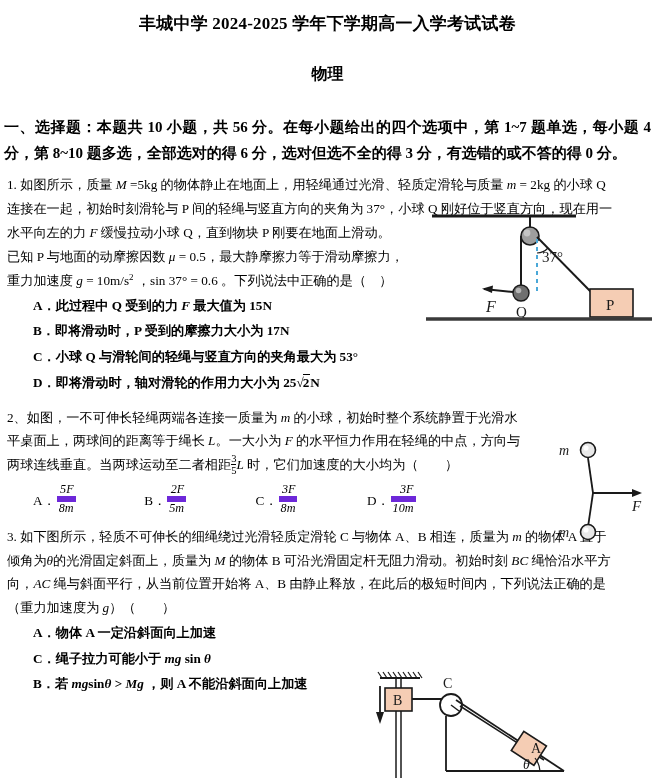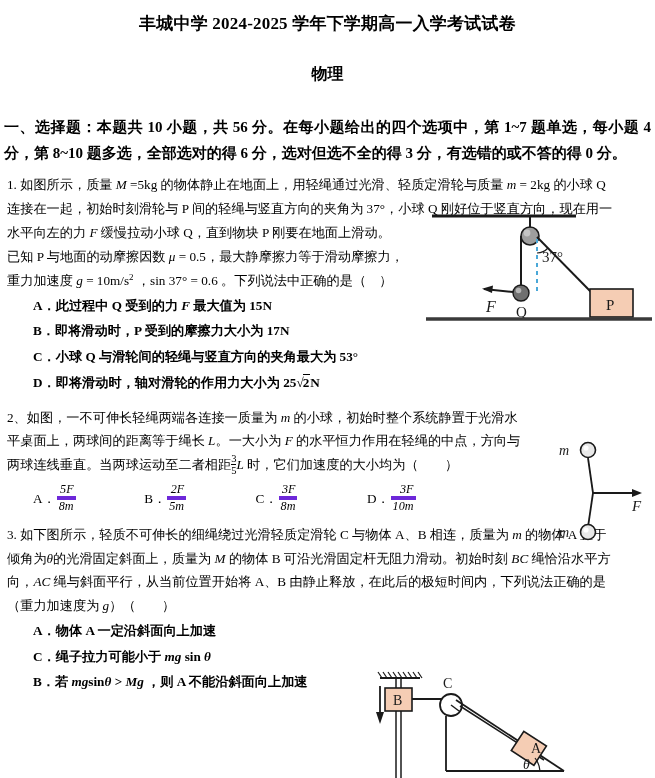--- a/index.html
+++ b/index.html
@@ -86,21 +86,21 @@
   
   .frac {
     display: inline-block;
     vertical-align: -0.52em;
     text-align: right;
     font-size: 0.92em;
     line-height: 1.05;
     margin: 0 1px;
   }
   .frac .num { display: block; padding: 0 2px; }
-  .frac .den { display: block; border-top: 4px solid #6d28d9; padding: 0 2px; }
+  .frac .den { display: block; border-top: 6px solid #6d28d9; padding: 0 2px; }
   .frac-sm {
     display: inline-block;
     vertical-align: -0.45em;
     text-align: center;
     font-size: 0.80em;
     line-height: 1.05;
   }
   .frac-sm .num { display: block; }
   .frac-sm .den { display: block; border-top: 1px solid #000; }
   .sup { font-size: 0.68em; vertical-align: super; }

